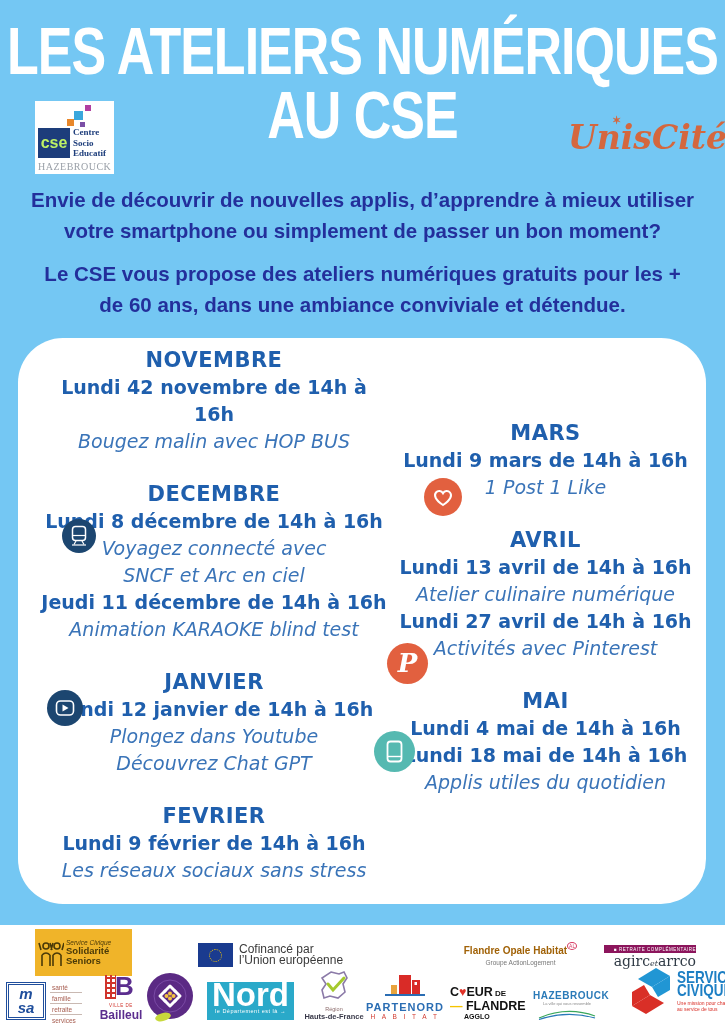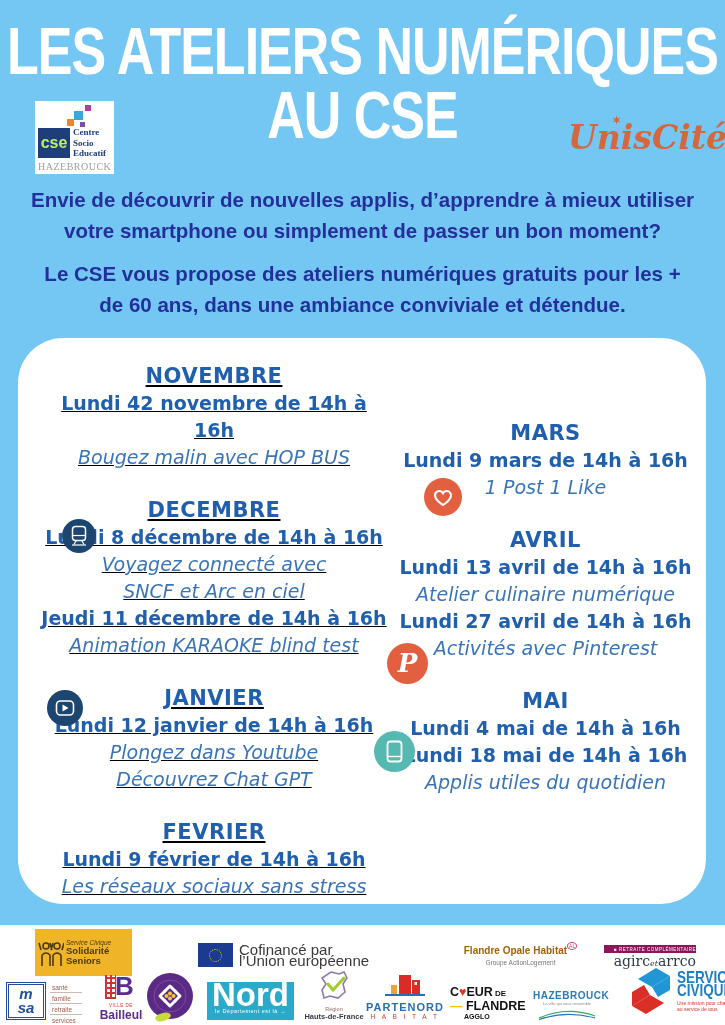--- a/index.html
+++ b/index.html
@@ -36,21 +36,21 @@
   
   .intro { position:absolute; left:30px; width:665px; text-align:center; color:#232f9b;
     font-weight:700; font-size:20.5px; line-height:31px; }
   .intro-1 { top:184px; }
   .intro-2 { top:258px; }
 
   
   .card { position:absolute; left:18px; top:338px; width:688px; height:566px; background:#ffffff; border-radius:45px; }
 
   .col { position:absolute; text-align:center; }
-  .col-left  { left:38px;  top:363px; width:352px;text-decoration:underline; }
+  .col-left  { left:38px;  top:347px; width:352px; }
   .col-right { left:398px; top:420px; width:295px; }
   .month { margin-bottom:26px; }
   .month-title { font-size:21px; font-weight:700; color:#1f5fad; line-height:27px; letter-spacing:.5px;
     font-family:"DejaVu Sans", sans-serif; }
   .sline { font-size:19px; line-height:27px; font-family:"DejaVu Sans", sans-serif; }
   .sline.b { font-weight:700; color:#1f5fad; }
   .sline.i { font-style:italic; color:#3a74b8; }
 
   
   .sched-icon { position:absolute; }
@@ -84,21 +84,21 @@
                      repeating-linear-gradient(90deg,#d0342c 0 2.5px,transparent 2.5px 5px); }
   .bail-letter { position:absolute; left:18px; top:-4px; color:#5b2d8e; font-weight:700; font-size:26px; }
   .bail-sub { font-size:4.5px; color:#d0342c; letter-spacing:.5px; margin-top:2px; }
   .bail-name { font-size:12px; font-weight:700; color:#5b2d8e; }
 
   .ccfi { left:145px; top:47px; width:50px; height:50px; }
 
   .eu { left:198px; top:18px; display:flex; align-items:center; }
   .eu-flag { width:35px; height:24px; background:#1a3b8f; display:flex; align-items:center; justify-content:center; }
   .eu-stars { width:13px; height:13px; border:1.2px dotted #ffcc00; border-radius:50%; }
-  .eu-text { margin-left:6px; font-size:15px; color:#3a3a3a; line-height:11.5px; }
+  .eu-text { margin-left:6px; font-size:12px; color:#3a3a3a; line-height:11.5px; }
 
   .nord { left:207px; top:57px; width:87px; height:38px; background:#2aa9c9; color:#fff; text-align:center; }
   .nord-name { font-weight:700; font-size:33px; line-height:26px; }
   .nord-tag { font-size:5.5px; letter-spacing:.5px; }
 
   .hdf { left:302px; top:45px; width:64px; text-align:center; }
   .hdf-text1 { font-size:5.5px; color:#8b6a6a; }
   .hdf-text2 { font-size:7.5px; font-weight:700; color:#3a3a4a; }
 
   .partenord { left:366px; top:46px; width:78px; text-align:center; }

